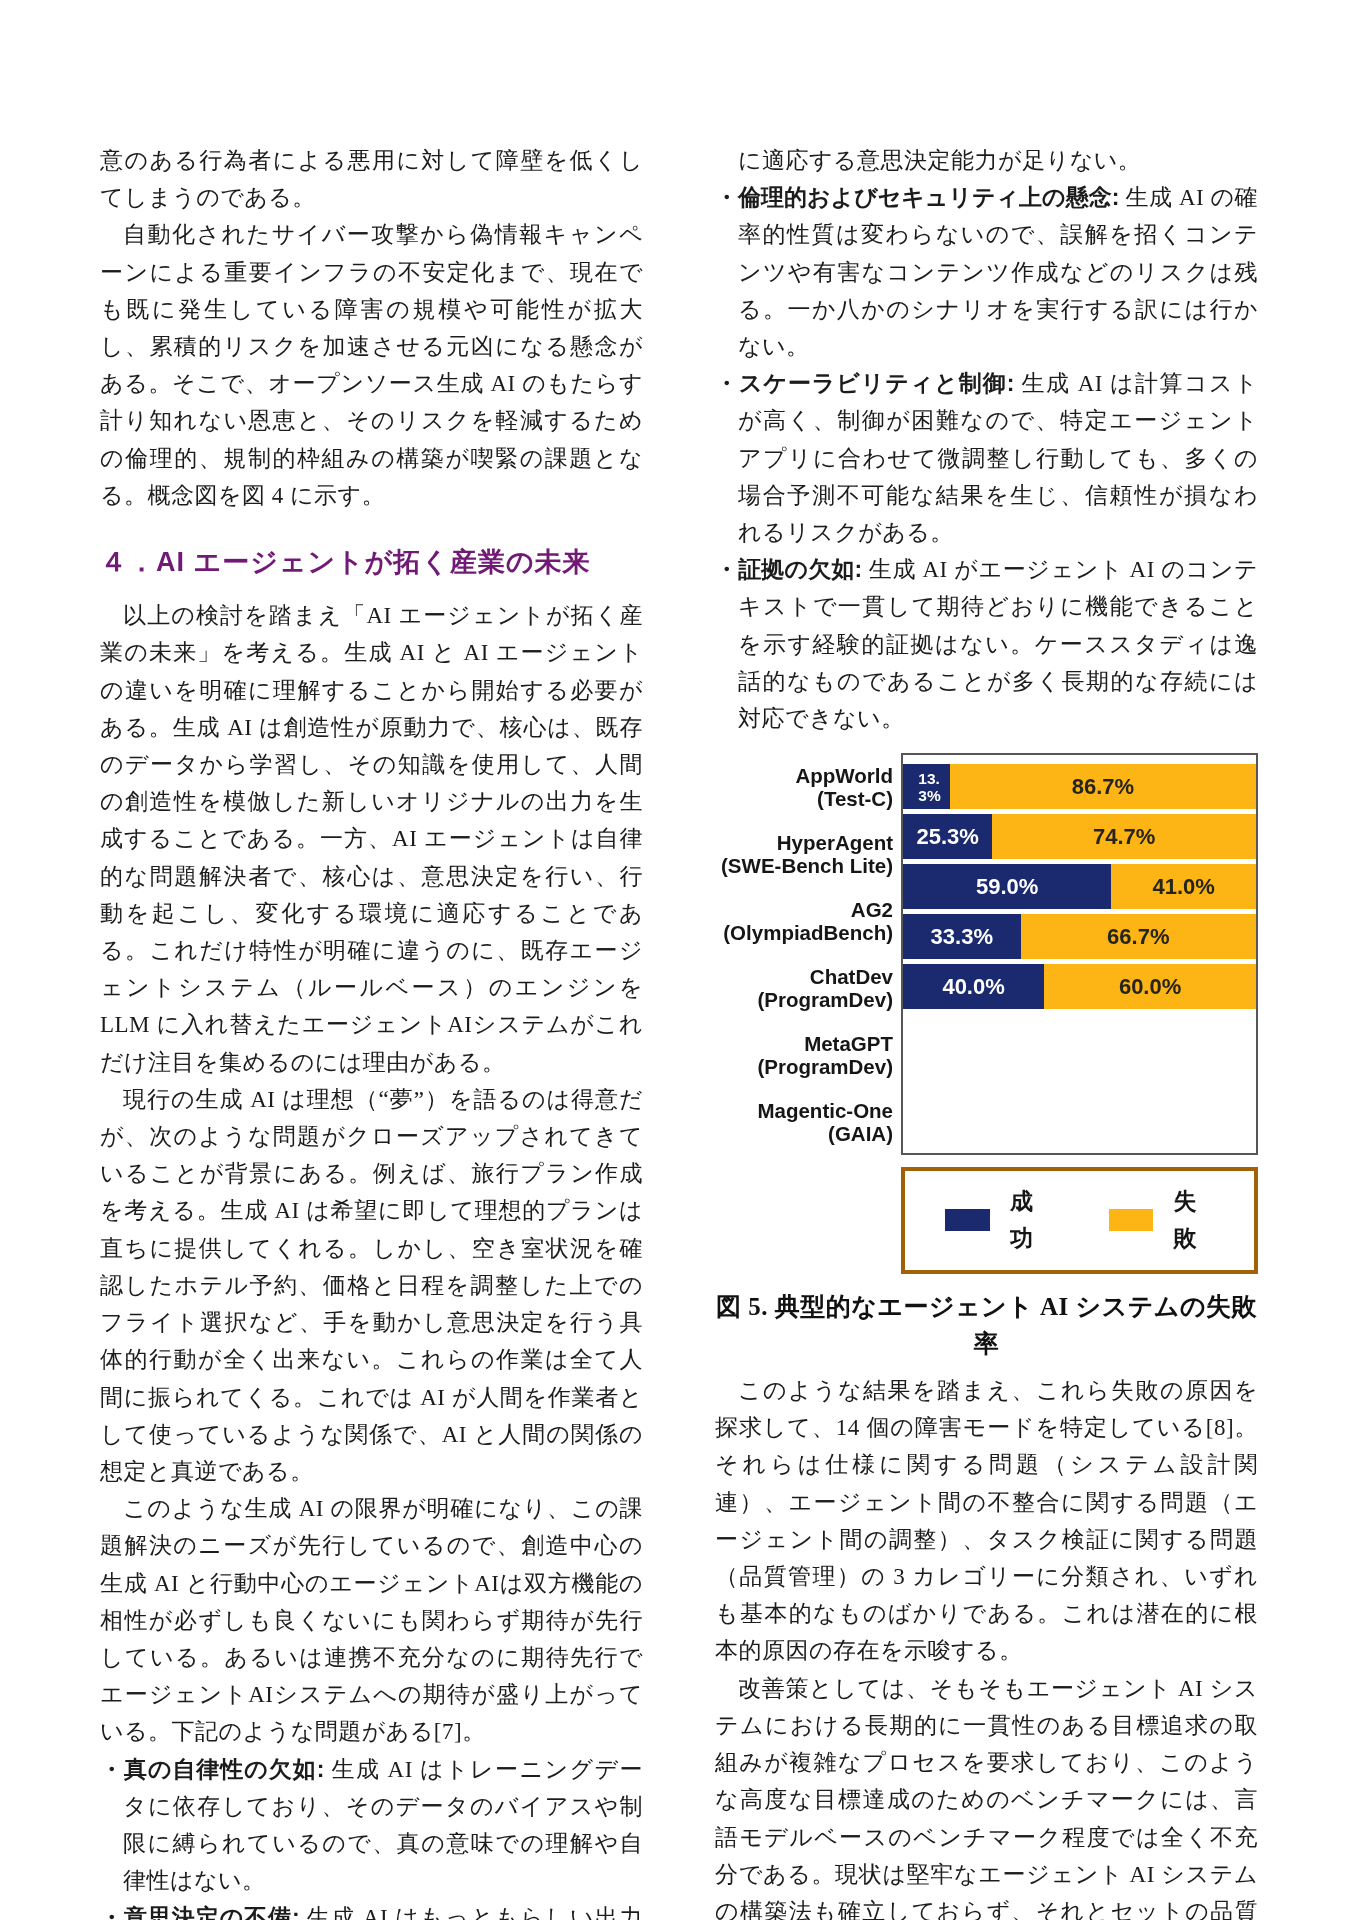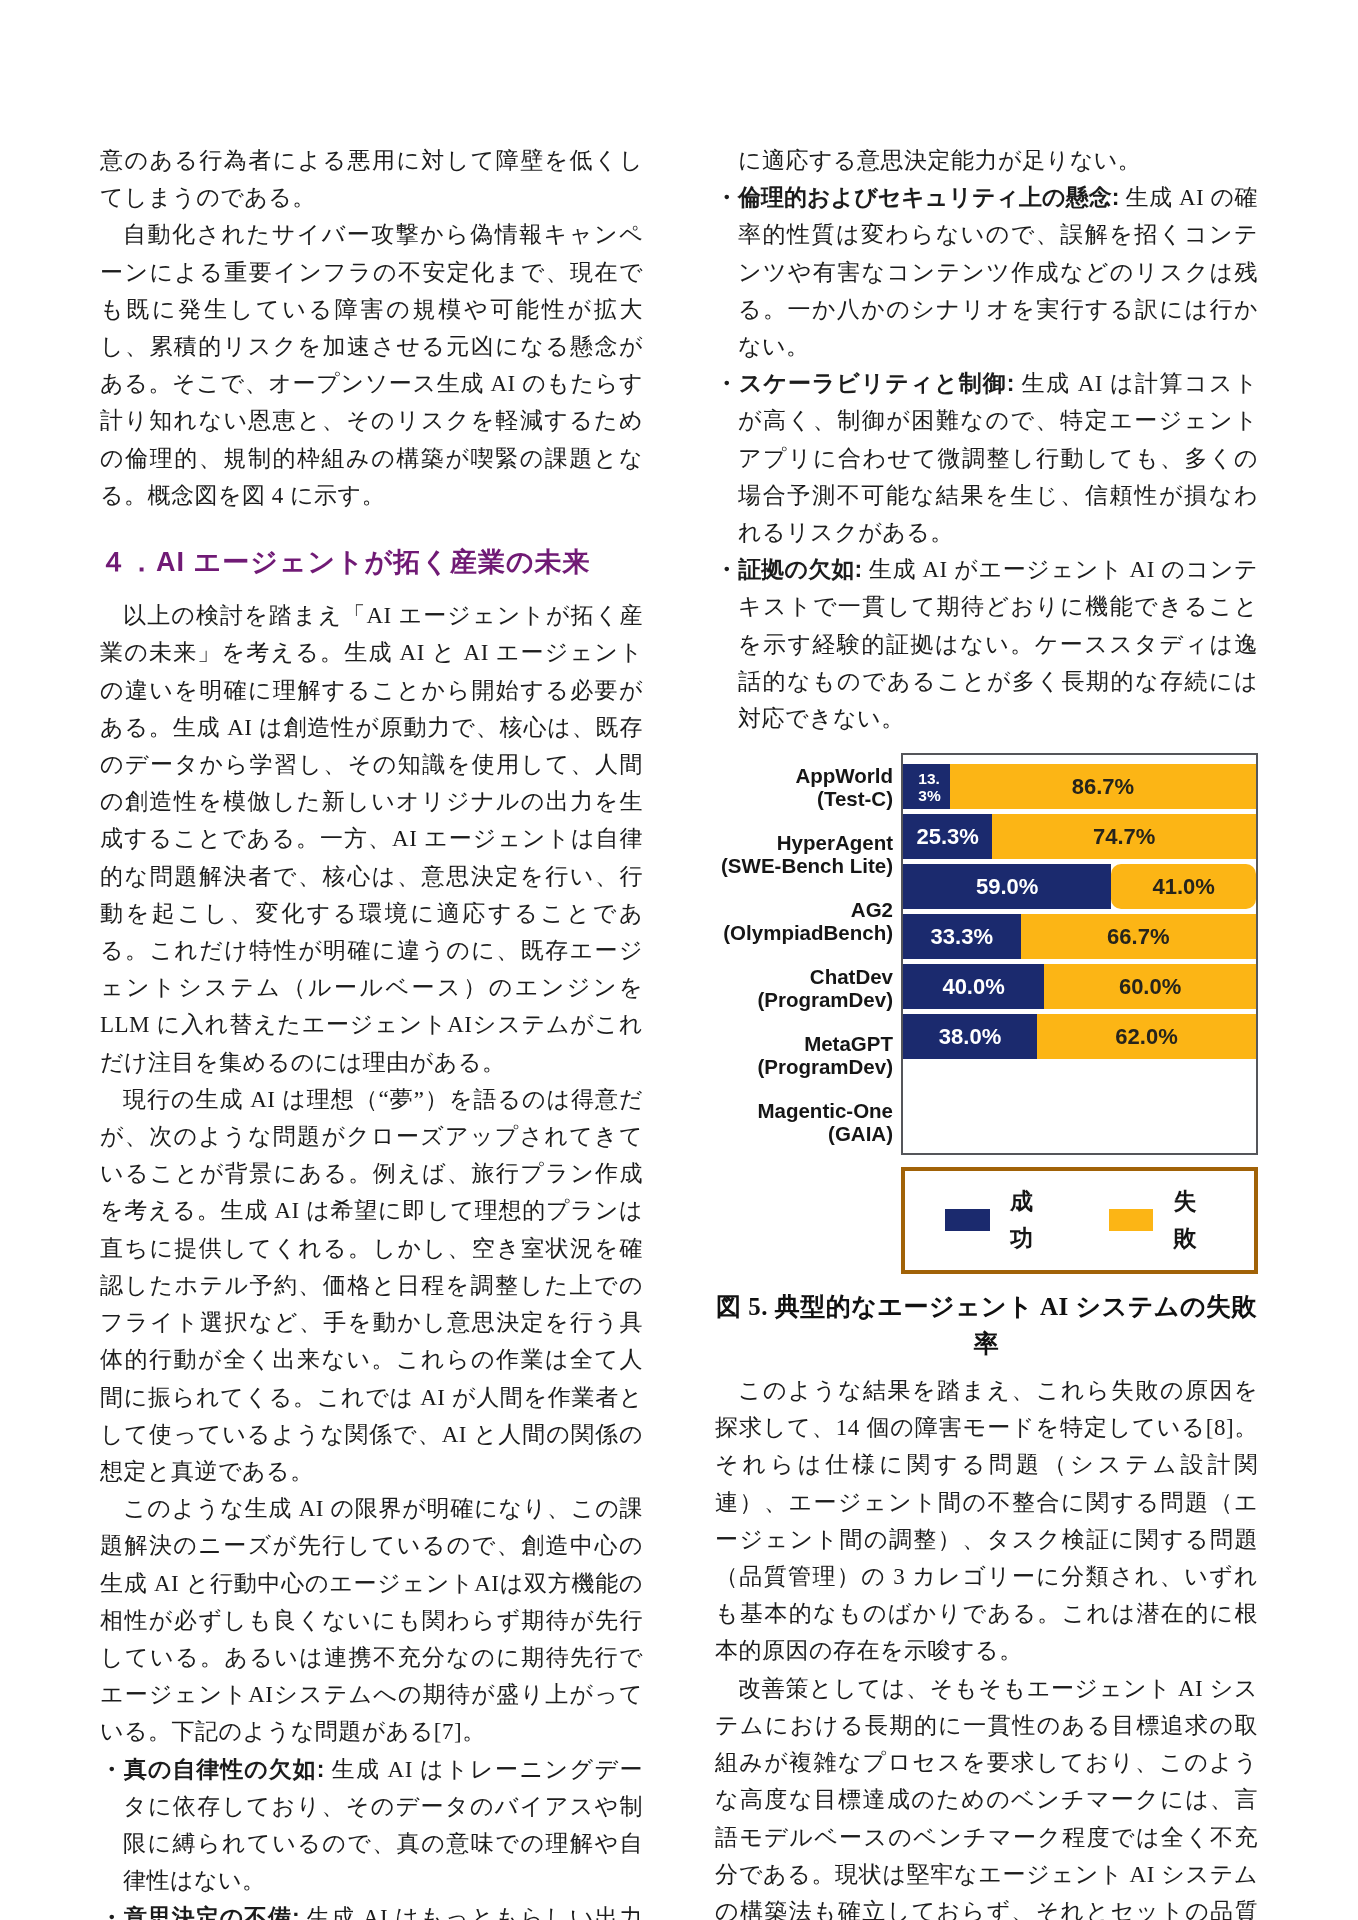--- a/index.html
+++ b/index.html
@@ -103,33 +103,29 @@
               <div class="seg seg-success small" style="width: 13.3%; background: rgb(27, 42, 110);">13.
 3%</div>
               <div class="seg seg-fail" style="width: 86.7%; background: rgb(252, 181, 21);">86.7%</div>
             </div>
             <div class="fig-row">
               <div class="seg seg-success" style="width: 25.3%; background: rgb(27, 42, 110);">25.3%</div>
               <div class="seg seg-fail" style="width: 74.7%; background: rgb(252, 181, 21);">74.7%</div>
             </div>
             <div class="fig-row">
               <div class="seg seg-success" style="width: 59%; background: rgb(27, 42, 110);">59.0%</div>
-              <div class="seg seg-fail" style="width: 41%; background: rgb(252, 181, 21); border-radius: 10px;">41.0%</div>
+              <div class="seg seg-fail" style="width: 41%; background: rgb(252, 181, 21);">41.0%</div>
             </div>
             <div class="fig-row">
               <div class="seg seg-success" style="width: 33.3%; background: rgb(27, 42, 110);">33.3%</div>
               <div class="seg seg-fail" style="width: 66.7%; background: rgb(252, 181, 21);">66.7%</div>
             </div>
             <div class="fig-row">
               <div class="seg seg-success" style="width: 40%; background: rgb(27, 42, 110);">40.0%</div>
               <div class="seg seg-fail" style="width: 60%; background: rgb(252, 181, 21);">60.0%</div>
-            </div>
-            <div class="fig-row">
-              <div class="seg seg-success" style="width: 38%; background: rgb(27, 42, 110);">38.0%</div>
-              <div class="seg seg-fail" style="width: 62%; background: rgb(252, 181, 21);">62.0%</div>
             </div>
           </div>
       </div>
       <div class="fig-legend-wrap">
         <div class="fig-legend">
           <div class="legend-item">
             <span class="legend-swatch" id="swatch-success" style="background: rgb(27, 42, 110);"></span>
             <span class="legend-label">成功</span>
           </div>
           <div class="legend-item">

